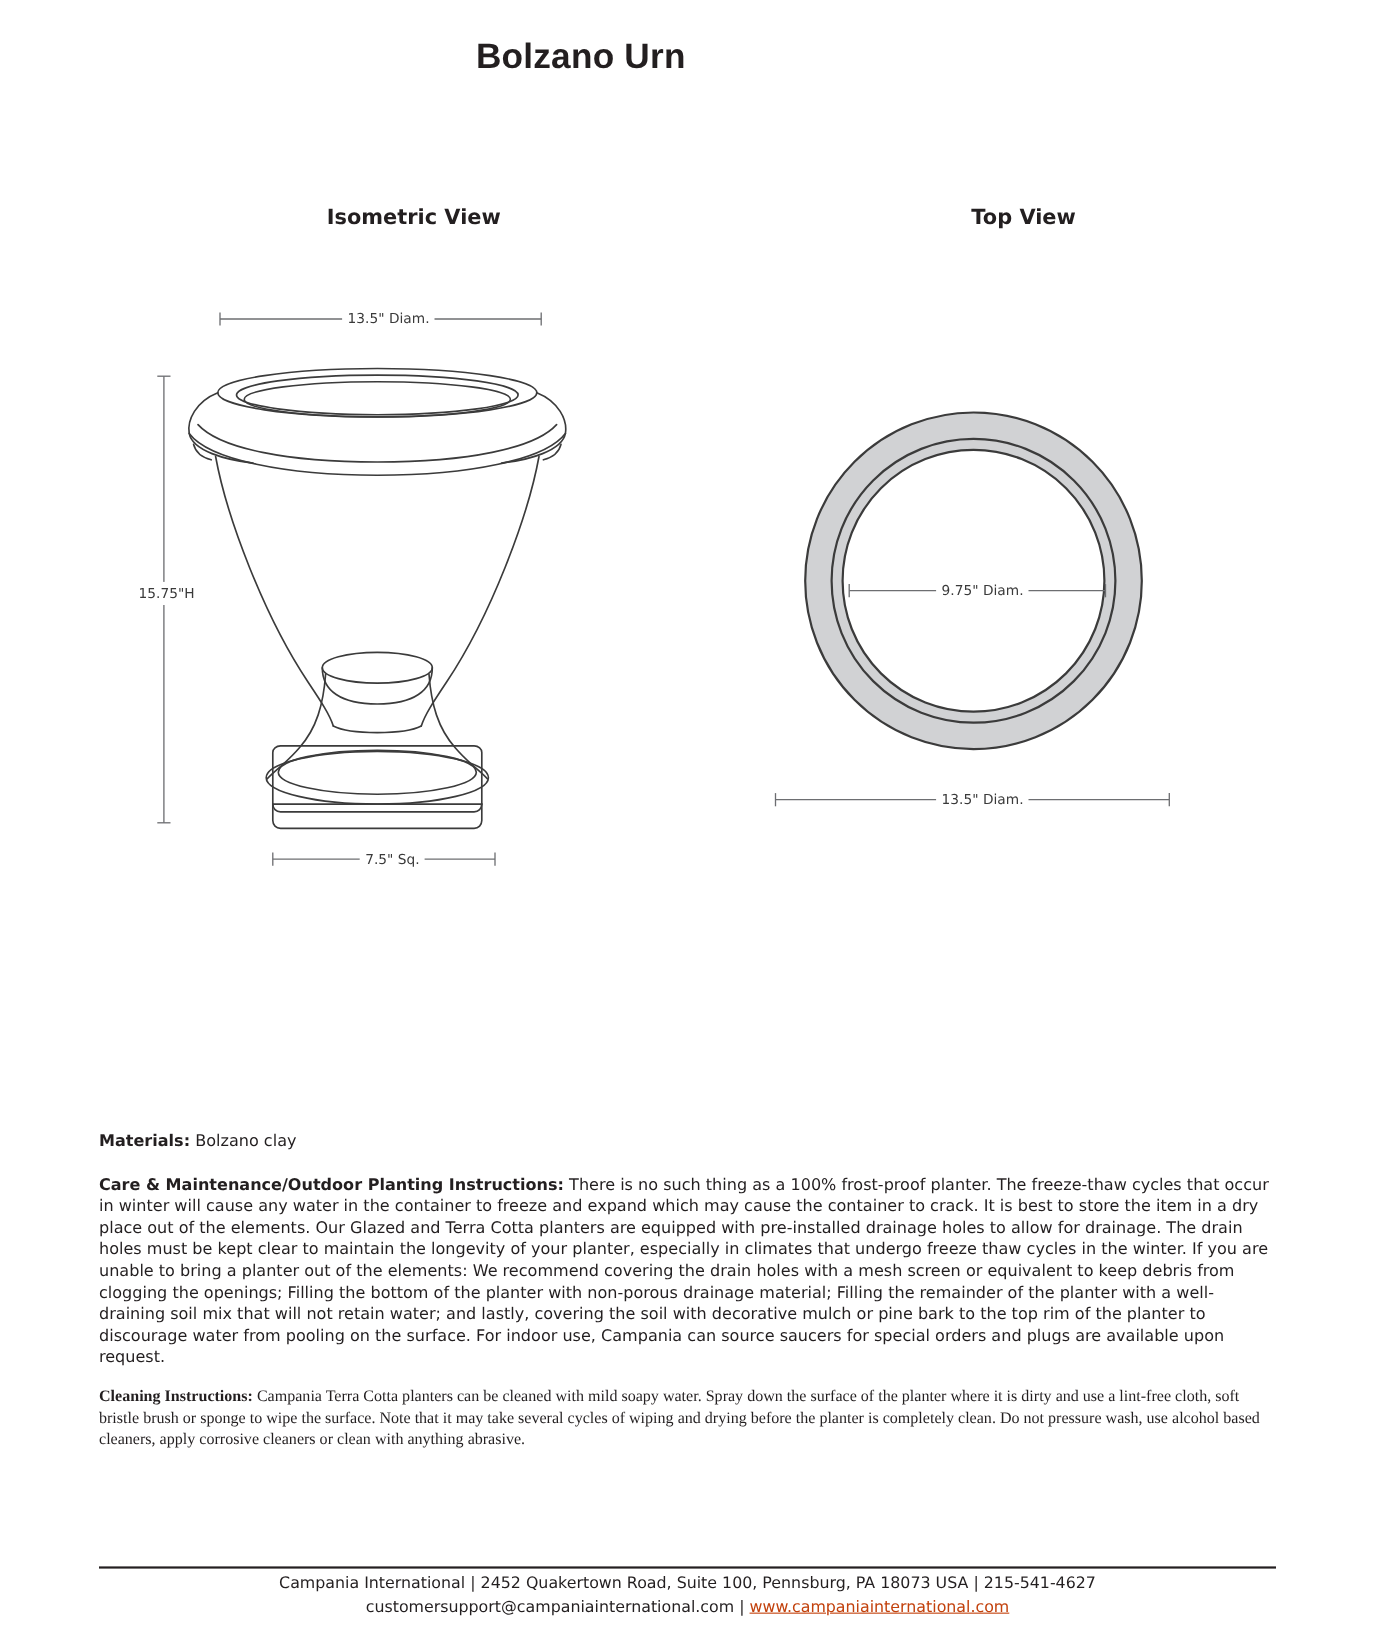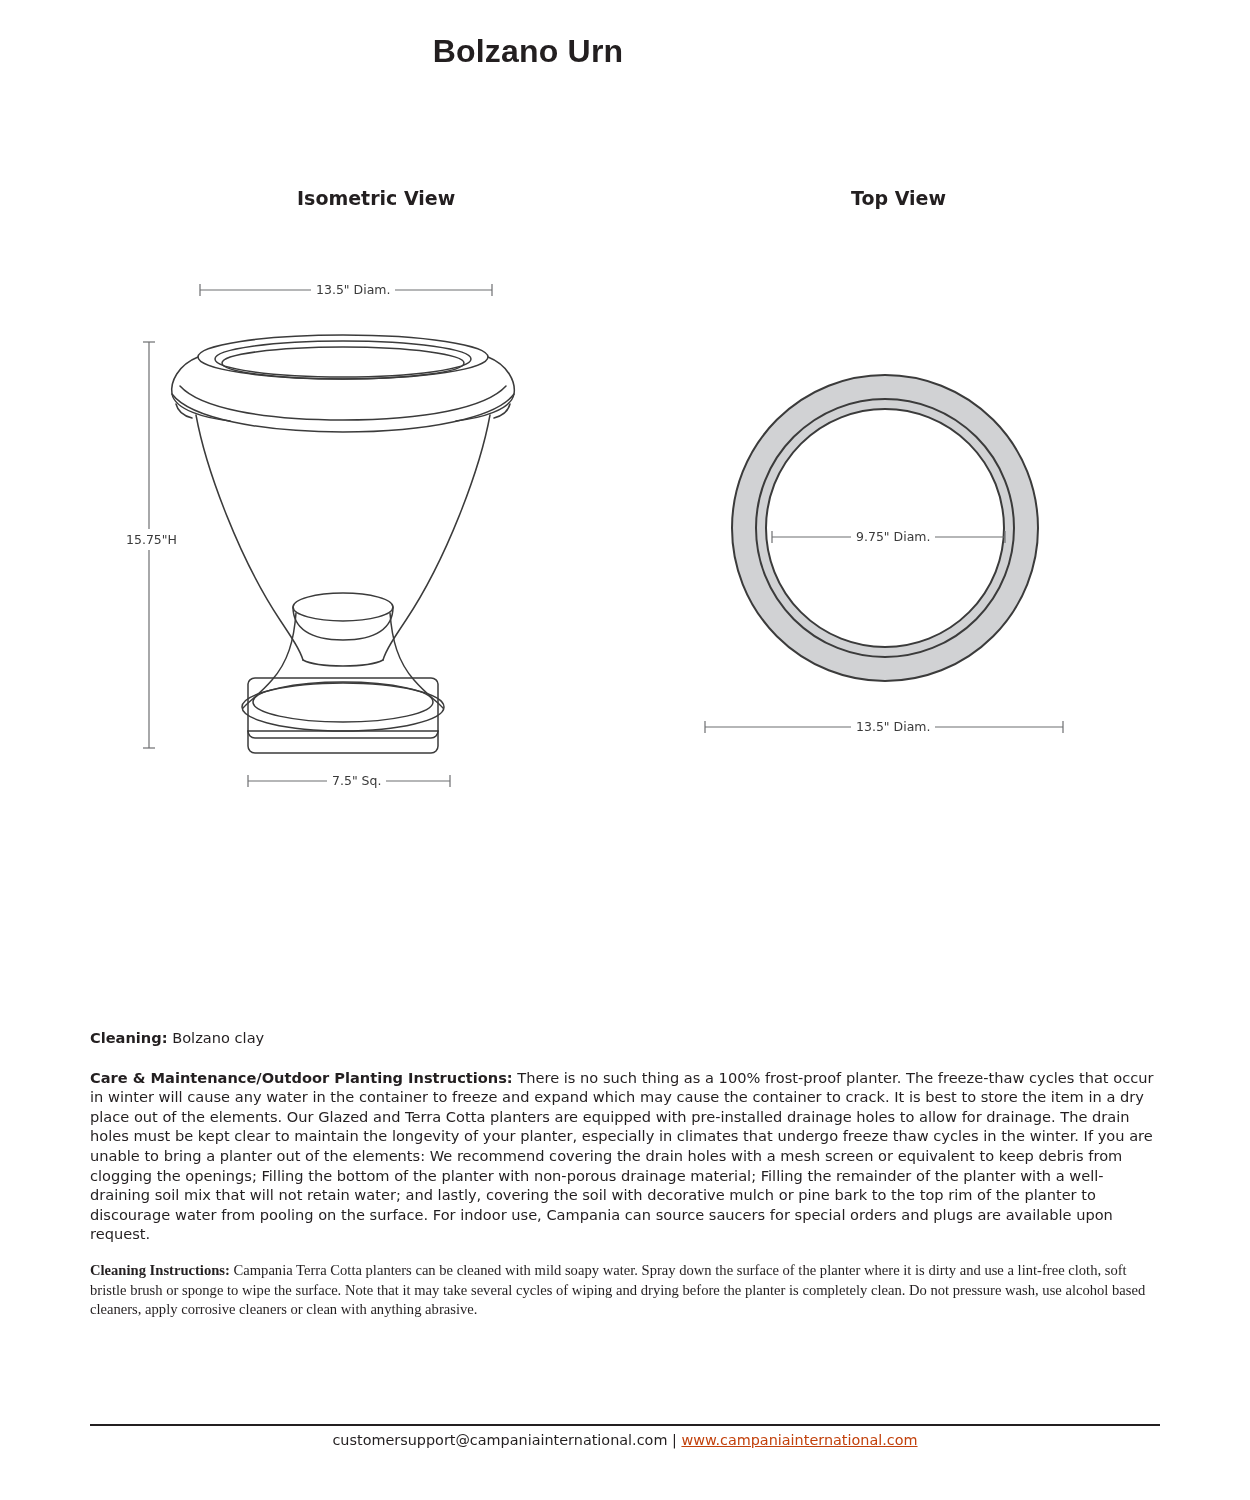--- a/index.html
+++ b/index.html
@@ -37,21 +37,21 @@
   
   .view-label {
     position: absolute;
     font-family: "DejaVu Sans", sans-serif;
     font-weight: bold;
     font-size: 19px;
     color: #231f20;
     white-space: nowrap;
   }
   #iso-label { left: 297px; top: 187px; }
-  #top-label { left: 851px; top: 187px; }
+  #top-label { left: 883px; top: 187px; }
 
   
   .drawing {
     position: absolute;
     left: 0;
     top: 0;
     width: 1250px;
     height: 1500px;
     pointer-events: none;
   }
@@ -242,33 +242,34 @@
 
   <div class="dim-text" id="dim-top-iso">13.5" Diam.</div>
   <div class="dim-text" id="dim-height">15.75"H</div>
   <div class="dim-text" id="dim-base">7.5" Sq.</div>
   <div class="dim-text" id="dim-inner-top">9.75" Diam.</div>
   <div class="dim-text" id="dim-outer-top">13.5" Diam.</div>
 
   <div class="body-block">
 
     <p class="para" id="materials-para">
-      <b>Cleaning:</b>
+      <b>Materials:</b>
       <span>Bolzano clay</span>
     </p>
 
     <p class="para">
       <b>Care &amp; Maintenance/Outdoor Planting Instructions:</b>
       <span>There is no such thing as a 100% frost-proof planter. The freeze-thaw cycles that occur in winter will cause any water in the container to freeze and expand which may cause the container to crack. It is best to store the item in a dry place out of the elements. Our Glazed and Terra Cotta planters are equipped with pre-installed drainage holes to allow for drainage. The drain holes must be kept clear to maintain the longevity of your planter, especially in climates that undergo freeze thaw cycles in the winter. If you are unable to bring a planter out of the elements: We recommend covering the drain holes with a mesh screen or equivalent to keep debris from clogging the openings; Filling the bottom of the planter with non-porous drainage material; Filling the remainder of the planter with a well-draining soil mix that will not retain water; and lastly, covering the soil with decorative mulch or pine bark to the top rim of the planter to discourage water from pooling on the surface. For indoor use, Campania can source saucers for special orders and plugs are available upon request.</span>
     </p>
 
     <p class="para">
       <b>Cleaning Instructions:</b>
       <span>Campania Terra Cotta planters can be cleaned with mild soapy water. Spray down the surface of the planter where it is dirty and use a lint-free cloth, soft bristle brush or sponge to wipe the surface. Note that it may take several cycles of wiping and drying before the planter is completely clean. Do not pressure wash, use alcohol based cleaners, apply corrosive cleaners or clean with anything abrasive.</span>
     </p>
   </div>
 
   <div class="footer-rule"></div>
   <div class="footer">
+    <div>Campania International | 2452 Quakertown Road, Suite 100, Pennsburg, PA 18073 USA | 215-541-4627</div>
     <div><span>customersupport@campaniainternational.com</span><span> | </span><span class="link">www.campaniainternational.com</span></div>
   </div>
 
 </div>
 
 </body></html>

